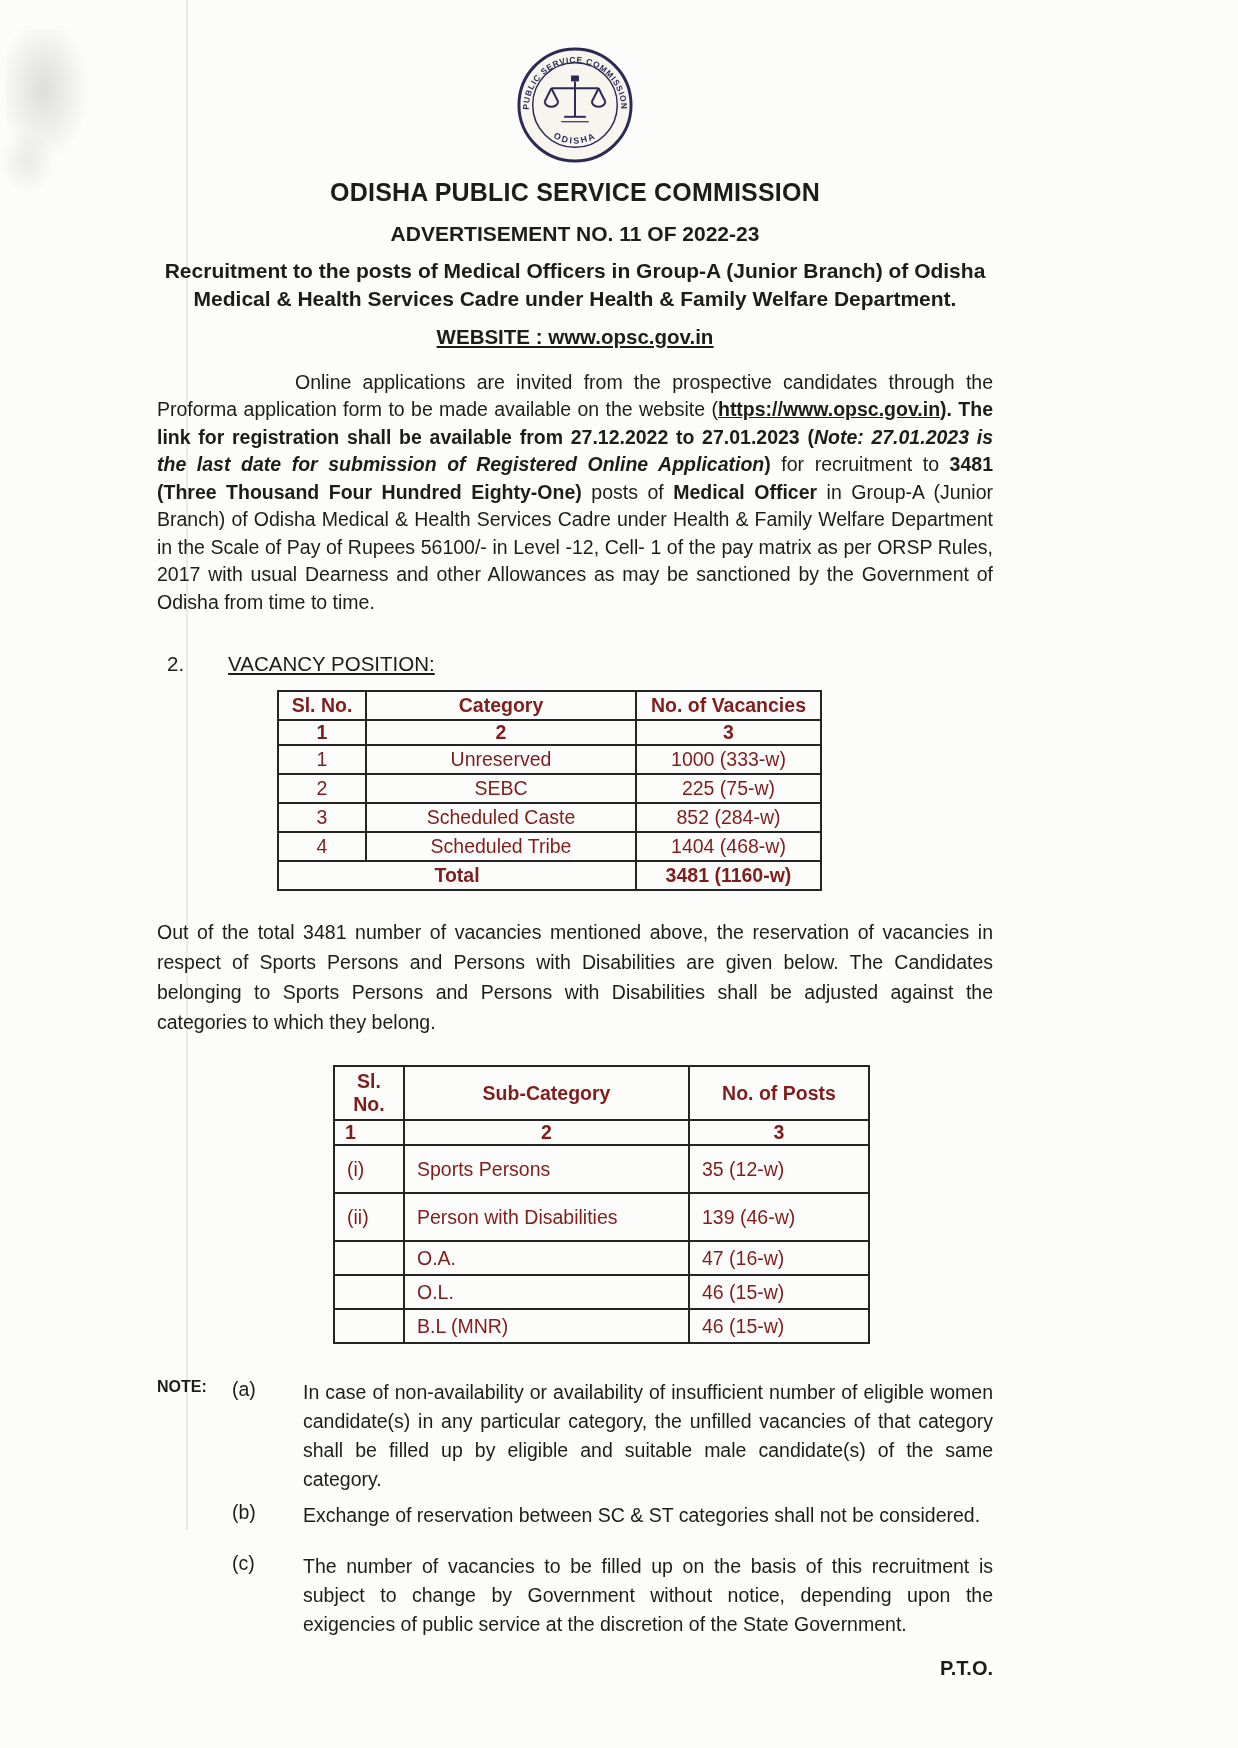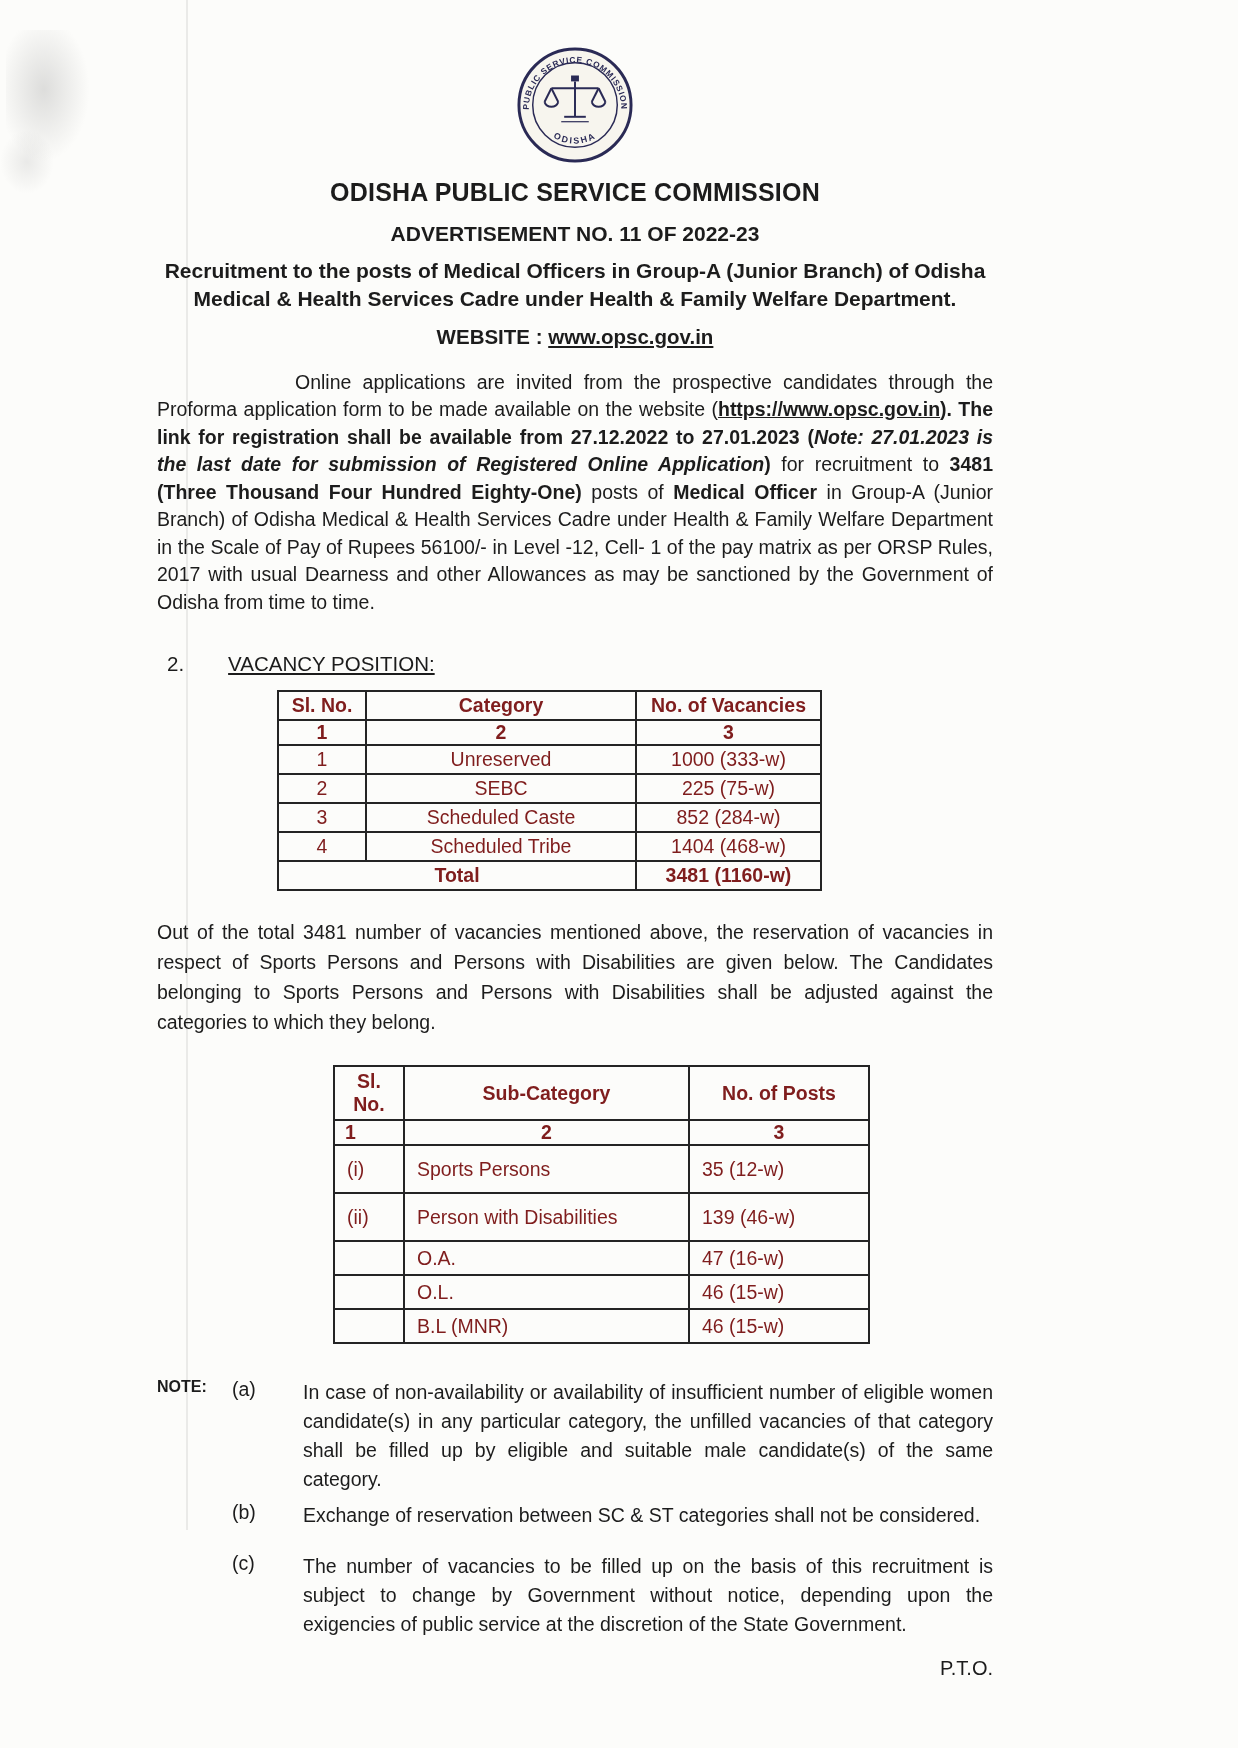--- a/index.html
+++ b/index.html
@@ -11,21 +11,21 @@
   .smudge2{position:absolute;left:0;top:130px;width:54px;height:64px;
     background:radial-gradient(ellipse at 50% 50%, rgba(150,150,150,.18), rgba(150,150,150,0) 70%);}
   .content{position:absolute;left:157px;top:0;width:836px;}
   .bold{font-weight:700;}
   .italic{font-style:italic;}
   .underline{text-decoration:underline;}
   .logo-wrap{margin-top:46px;text-align:center;}
   .org-name{margin-top:10px;font-size:25px;font-weight:700;text-align:center;letter-spacing:.2px;}
   .adv-no{margin-top:15px;font-size:21px;font-weight:700;text-align:center;}
   .recruit{margin-top:11px;font-size:21px;font-weight:700;text-align:center;line-height:28px;}
-  .website{margin-top:12px;font-size:20.5px;font-weight:700;text-align:center;}
+  .website{margin-top:12px;font-size:20.5px;font-weight:700;text-align:center;text-decoration:underline;}
   .intro{font-size:19.5px;line-height:27.5px;text-align:justify;text-indent:138px;}
   .sec-head{margin-top:36px;font-size:20.5px;font-weight:400;padding-left:10px;}
   .sec-head .title{margin-left:44px;text-decoration:underline;}
   .sec-lead{margin-top:8px;font-size:19.5px;line-height:28px;text-align:justify;}
   table{border-collapse:collapse;font-size:19.5px;color:#7f1d1d;}
   td,th{border:2px solid #242424;}
   .vtable{margin:14px 0 0 120px;width:543px;table-layout:fixed;}
   .vtable th,.vtable td{text-align:center;padding:1px 8px;height:25px;}
   .vtable thead th{font-weight:700;}
   .vtable thead tr.colnums th{height:22px;padding:0 8px;}
@@ -38,21 +38,21 @@
   .stable tbody tr:nth-child(1) td,
   .stable tbody tr:nth-child(2) td{padding-top:10px;padding-bottom:10px;}
   .res-para{margin-top:26px;font-size:19.5px;line-height:30px;text-align:justify;}
   .notes{margin-top:34px;}
   .note-row{display:flex;align-items:flex-start;}
   .note-row + .note-row{margin-top:7px;}
   .note-row.gap{margin-top:22px;}
   .note-label{width:75px;font-weight:700;font-size:16px;flex:0 0 auto;}
   .note-marker{width:71px;font-size:19.5px;flex:0 0 auto;}
   .note-text{flex:1;font-size:19.5px;line-height:29px;text-align:justify;}
-  .pto{margin-top:18px;text-align:right;font-weight:400;font-size:20px;}
+  .pto{margin-top:18px;text-align:right;font-weight:700;font-size:20px;}
 </style>
 </head>
 <body>
 
 <div class="page">
   <div class="smudge"></div>
   <div class="smudge2"></div>
   <div class="scan-line"></div>
 
   <div class="content">

